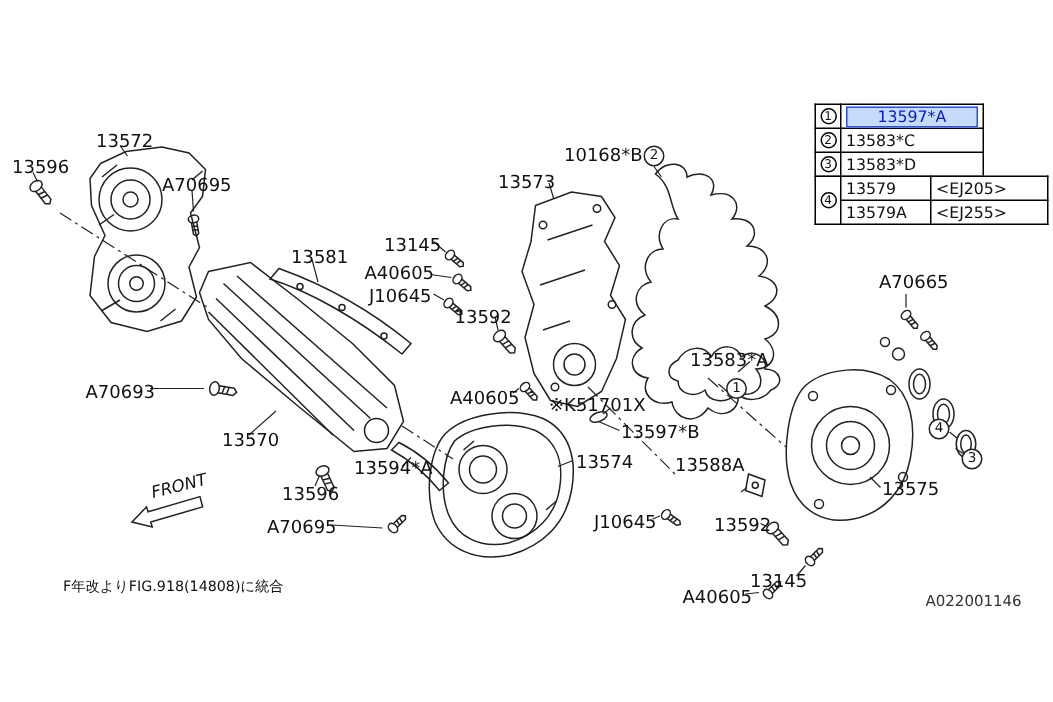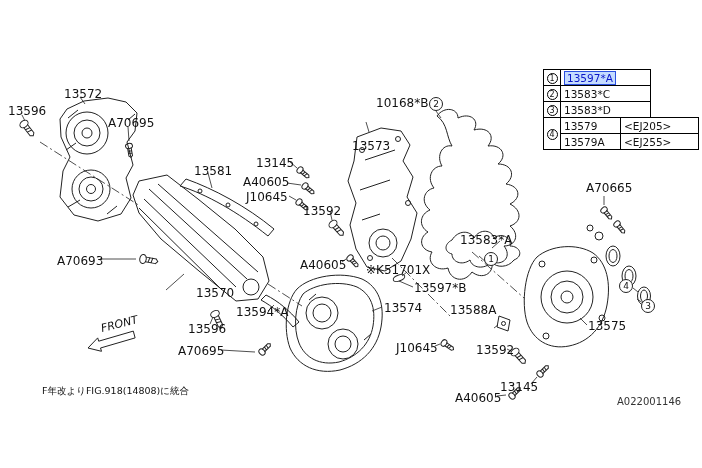--- a/index.html
+++ b/index.html
@@ -14,21 +14,21 @@
   #legend { position:absolute; left:543px; top:69px; }
   table.lg { border-collapse:collapse; background:#fff; }
   .lg td { border:1px solid #000; height:16px; font-size:10.5px; padding:0 3px; color:#111; background:#fff; white-space:nowrap; }
   .lg td.n { width:17px; text-align:center; padding:0; }
   .lg td.p { width:90px; }
   .lg2 td.p { width:60px; }
   .lg td.v { width:78px; }
   .lg2 { margin-top:-1px; }
   .circ { display:inline-block; width:11px; height:11px; border:1px solid #000; border-radius:50%;
           font-size:8px; line-height:10px; text-align:center; vertical-align:middle; background:#fff; }
-  .hl { color:#0a16c8; background:#c5dcff; border:1px solid #2b50e0; padding:0 2px; }
+  .hl { color:#0a16c8; background:#c5dcff; border:1px solid #2b50e0; padding:0 20px; }
   .note { position:absolute; font-size:9.5px; color:#111; white-space:nowrap; }
   #note1 { left:27px; top:371px; }
   #note2 { left:42px; top:385px; }
   #docnum { position:absolute; left:617px; top:396px; font-size:10px; color:#333; }
 </style>
 </head>
 <body>
 
 <div id="stage">
 
@@ -170,26 +170,26 @@
   </svg>
 
   <div id="labels">
       <div class="part-label" style="left: 8px; top: 105px;">13596</div>
       <div class="part-label" style="left: 64px; top: 88px;">13572</div>
       <div class="part-label" style="left: 108px; top: 117px;">A70695</div>
       <div class="part-label" style="left: 194px; top: 165px;">13581</div>
       <div class="part-label" style="left: 256px; top: 157px;">13145</div>
       <div class="part-label" style="left: 243px; top: 176px;">A40605</div>
       <div class="part-label" style="left: 246px; top: 191px;">J10645</div>
-      <div class="part-label" style="left: 352px; top: 115px; margin-top: 25px;">13573</div>
+      <div class="part-label" style="left: 332px; top: 115px;">13573</div>
       <div class="part-label" style="left: 376px; top: 97px;">10168*B</div>
       <div class="part-label" style="left: 303px; top: 205px;">13592</div>
       <div class="part-label" style="left: 586px; top: 182px;">A70665</div>
       <div class="part-label" style="left: 57px; top: 255px;">A70693</div>
-      <div class="part-label" style="left: 148px; top: 287px; margin-left: 48px;">13570</div>
+      <div class="part-label" style="left: 148px; top: 287px;">13570</div>
       <div class="part-label" style="left: 188px; top: 323px;">13596</div>
       <div class="part-label" style="left: 236px; top: 306px;">13594*A</div>
       <div class="part-label" style="left: 178px; top: 345px;">A70695</div>
       <div class="part-label" style="left: 300px; top: 259px;">A40605</div>
       <div class="part-label" style="left: 366px; top: 264px;">※K51701X</div>
       <div class="part-label" style="left: 414px; top: 282px;">13597*B</div>
       <div class="part-label" style="left: 384px; top: 302px;">13574</div>
       <div class="part-label" style="left: 460px; top: 234px;">13583*A</div>
       <div class="part-label" style="left: 450px; top: 304px;">13588A</div>
       <div class="part-label" style="left: 396px; top: 342px;">J10645</div>

